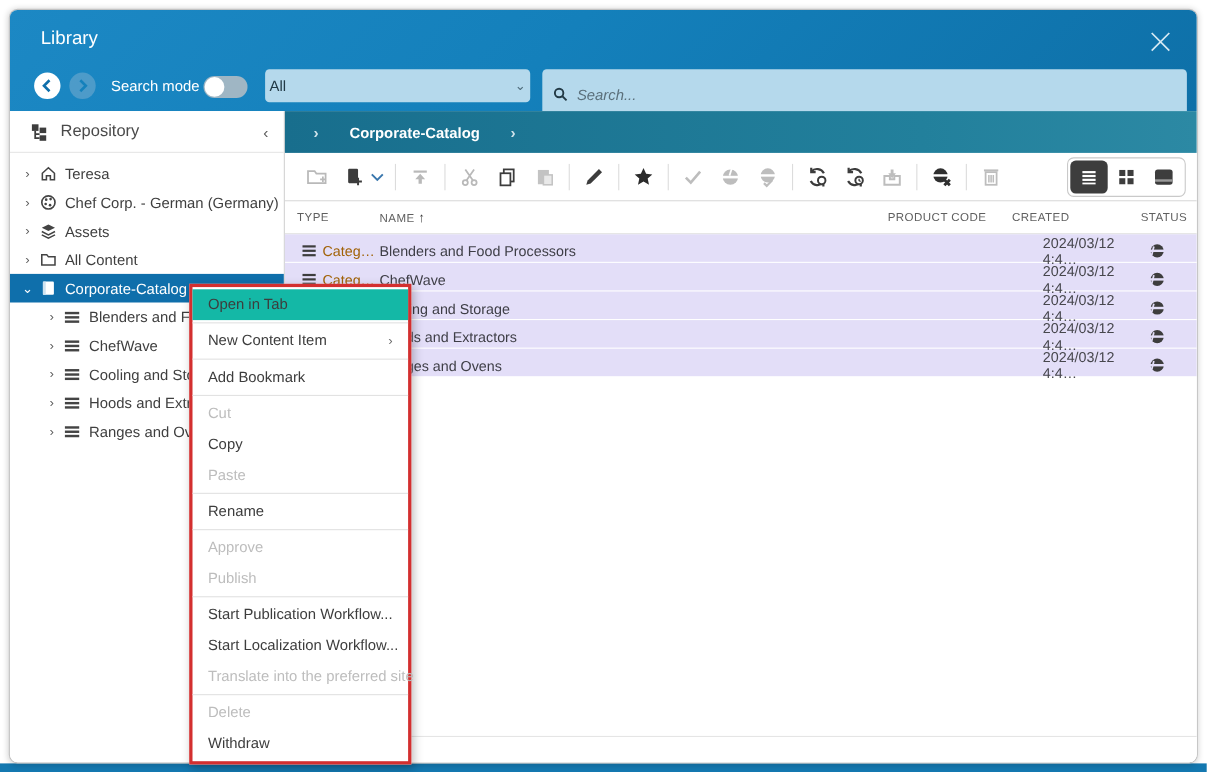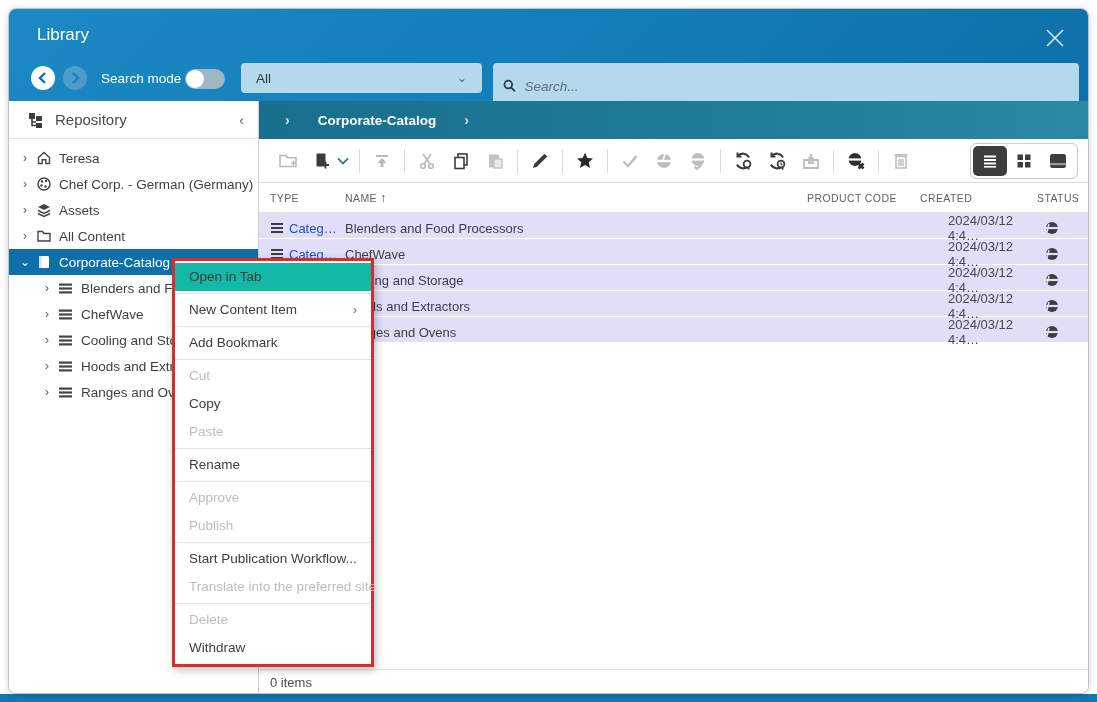--- a/index.html
+++ b/index.html
@@ -15,21 +15,21 @@
   .hdr-title { position:absolute; left:28px; top:16px; color:#ffffff; font-size:17px; }
   .close-x { position:absolute; right:18px; top:14px; width:30px; height:30px; cursor:pointer;
              display:flex; align-items:center; justify-content:center; }
   .nav-btn { position:absolute; top:57px; width:24px; height:24px; border-radius:50%; display:flex; align-items:center; justify-content:center; }
   .nav-back { left:22px; background:#ffffff; }
   .nav-fwd  { left:54px; background:#5fa3cc; opacity:.75; }
   .searchmode-label { position:absolute; left:92px; top:62px; color:#ffffff; font-size:13.5px; }
   .toggle { position:absolute; left:176px; top:60px; width:40px; height:20px; background:#9fb6c4; border-radius:10px; }
   .toggle .knob { position:absolute; left:1px; top:1px; width:18px; height:18px; background:#ffffff; border-radius:50%; }
   .filter-select { position:absolute; left:232px; top:54px; width:241px; height:30px; background:#b5d9ec;
-                   border-radius:4px; display:flex; align-items:center; padding:0 15px; font-size:13.5px; color:#223a46; }
+                   border-radius:4px; display:flex; align-items:center; padding:0 4px; font-size:13.5px; color:#223a46; }
   .filter-select .chev { margin-left:auto; color:#4d6a78; font-size:12px; }
   .search-box { position:absolute; left:484px; top:54px; right:9px; height:46px; background:#b5d9ec;
                 border-radius:4px; display:flex; align-items:center; padding:0 10px; }
   .search-box input { border:none; outline:none; background:transparent; font-style:italic; font-size:13.5px;
                       color:#51656f; width:100%; font-family:"Liberation Sans",sans-serif; }
   .search-box input::placeholder { color:#5a6f7a; opacity:1; }
 
   
   .body { position:absolute; left:0; top:92px; width:100%; height:594px; display:flex; }
   .sidebar { width:250px; background:#ffffff; border-right:1px solid #cfcfcf; display:flex; flex-direction:column; }
@@ -59,21 +59,21 @@
   .view-switch { margin-left:auto; display:flex; align-items:center; border:1px solid #c9c9c9; border-radius:6px; padding:2px; height:36px; }
   .vs-btn { width:34px; height:30px; border-radius:5px; display:flex; align-items:center; justify-content:center; cursor:pointer; }
   .vs-btn.active { background:#3d3d3d; }
 
   .grid-hdr { height:30px; display:grid; grid-template-columns:75px 462px 113px 117px 1fr; align-items:center;
               padding-left:11px; border-bottom:1px solid #e0e0e0; font-size:10.5px; color:#5f5f5f; letter-spacing:.4px; }
   .grid-hdr .col { cursor:pointer; }
   .rows { }
   .row { height:25px; margin-bottom:1px; display:grid; grid-template-columns:75px 462px 113px 117px 1fr; align-items:center;
          padding-left:11px; background:#e3def8; font-size:13px; color:#3e3e46; cursor:pointer; }
-  .row .type { display:flex; align-items:center; overflow:hidden; white-space:nowrap; color:#1d4ed8; }
+  .row .type { display:flex; align-items:center; overflow:hidden; white-space:nowrap; color:#a16207;justify-content:center; }
   .row .type svg { margin-right:5px; flex:0 0 14px; }
   .row .nm { overflow:hidden; white-space:nowrap; }
   .row .cr { color:#47474d;margin-left:28px; }
   .row .st { padding-left:8px; }
 
   .statusbar { position:absolute; left:0; bottom:0; width:100%; height:26px; border-top:1px solid #e5e5e5;
                display:flex; align-items:center; padding-left:11px; font-size:13px; color:#4a4a4a; background:#ffffff; }
 
   
   .ctx { position:absolute; left:172px; top:258px; width:202px; background:#ffffff;
@@ -571,20 +571,23 @@
   <div class="mi dis">
       <span>Approve</span>
     </div>
   <div class="mi dis">
       <span>Publish</span>
     </div>
   <hr class="msep">
   <div class="mi">
       <span>Start Publication Workflow...</span>
     </div>
+  <div class="mi">
+      <span>Start Localization Workflow...</span>
+    </div>
   <div class="mi dis">
       <span>Translate into the preferred site</span>
     </div>
   <hr class="msep">
   <div class="mi dis">
       <span>Delete</span>
     </div>
   <div class="mi">
       <span>Withdraw</span>
     </div>

